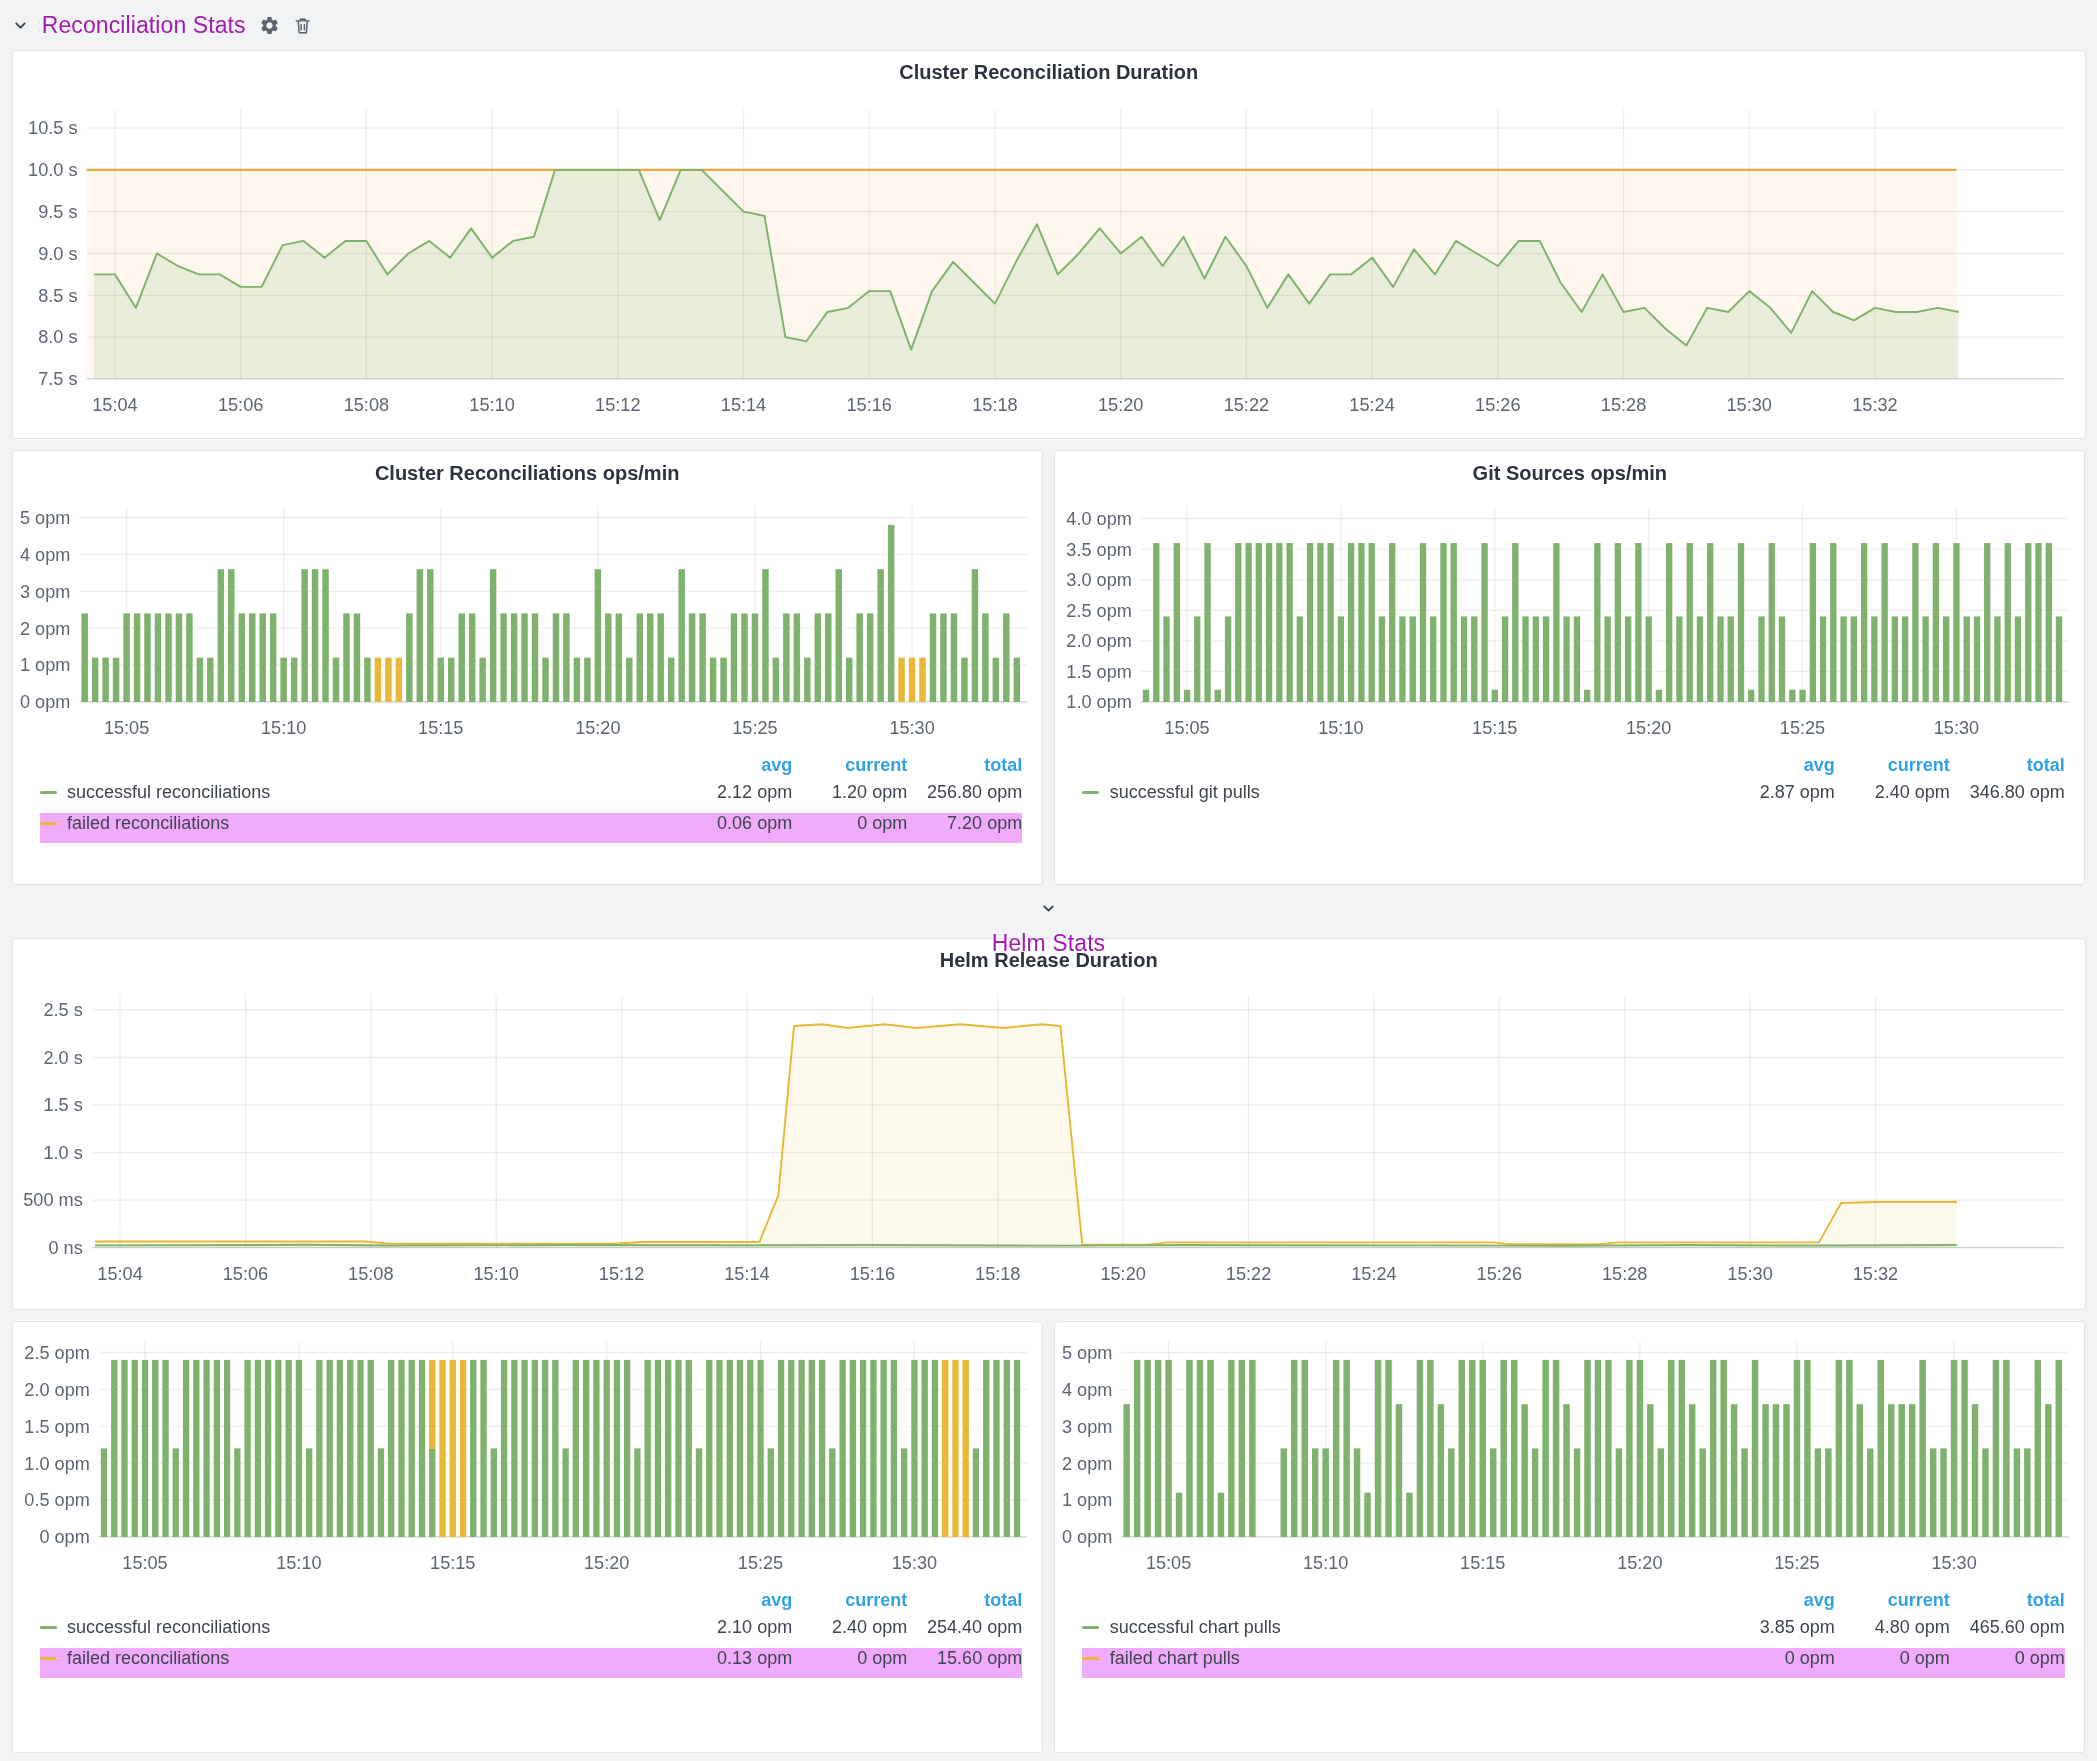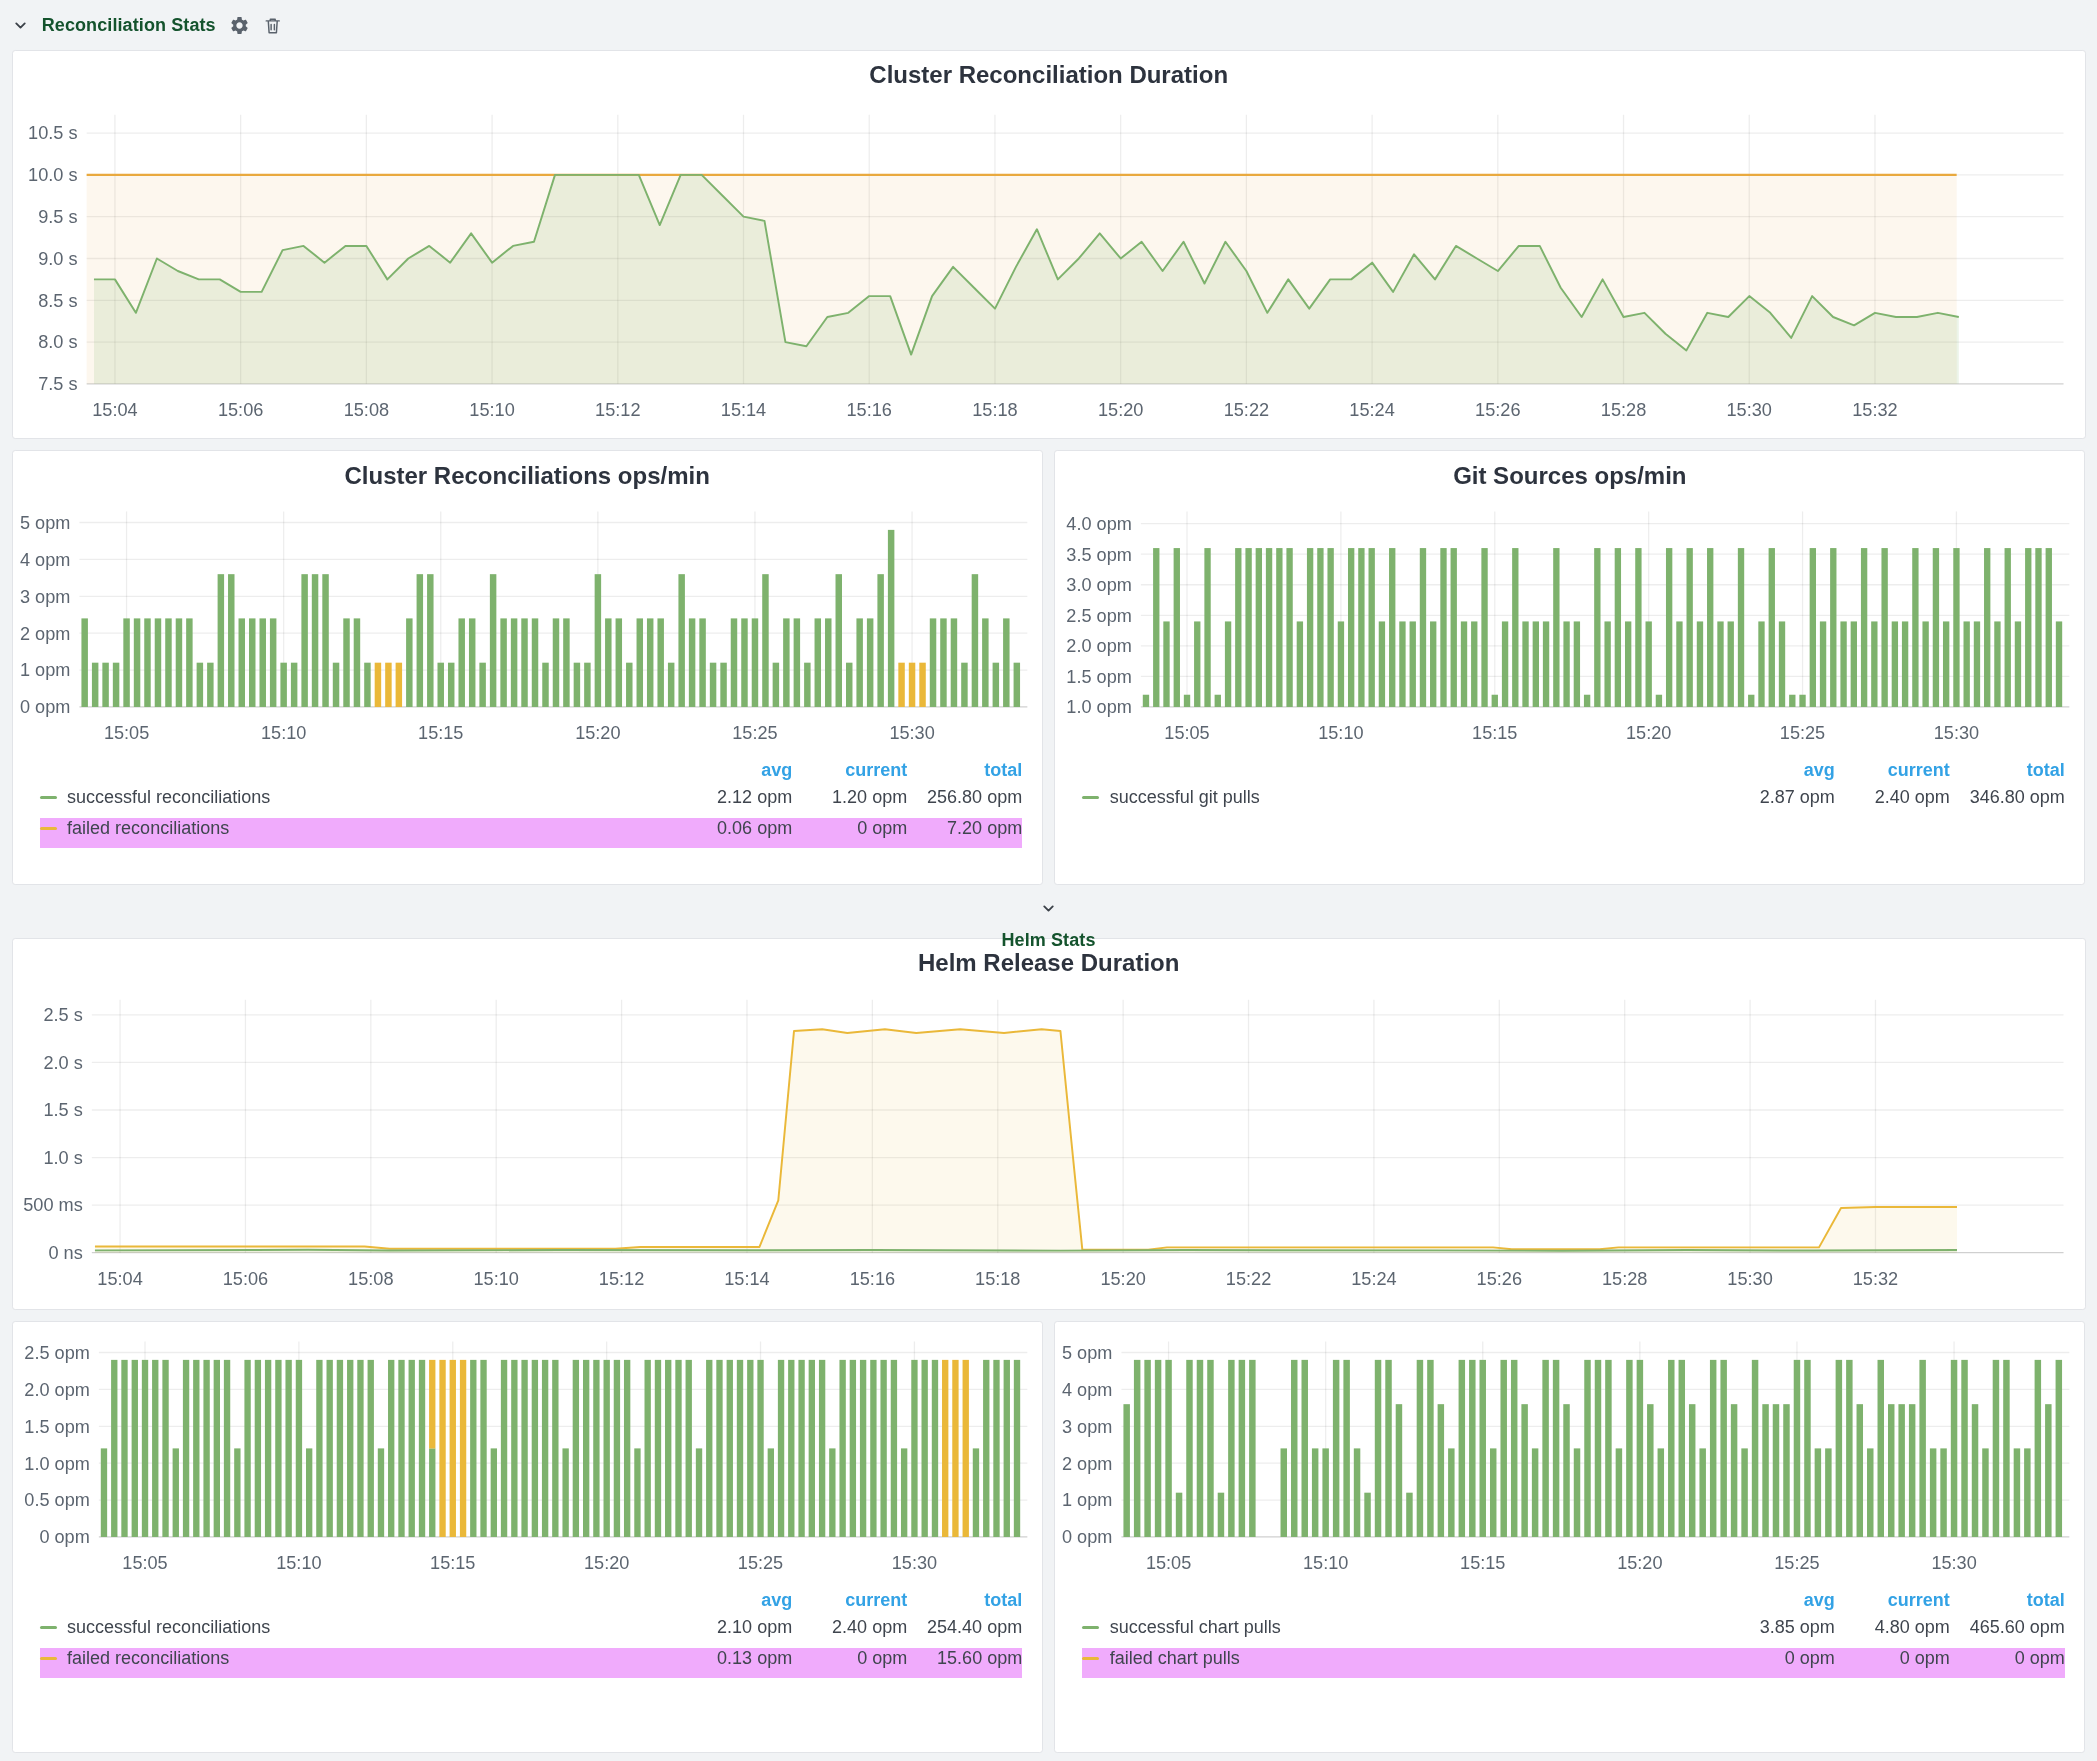--- a/index.html
+++ b/index.html
@@ -1,22 +1,22 @@
 <!DOCTYPE html>
 <html style="font-size:10.4px"><head>
 <meta charset="utf-8">
 <style>
   html,body{margin:0;padding:0;background:#f1f3f5;font-family:"Liberation Sans",sans-serif;}
   .wrap{width:2097px;box-sizing:border-box;padding:6.5px 11.7px 11.7px 11.7px;}
   .row-head{display:flex;align-items:center;height:38px;gap:13px;}
-  .row-title{font-size:18px;font-weight:700;color:#14532d;letter-spacing:0.1px;}
+  .row-title{font-size:23px;font-weight:400;color:#a21caf;letter-spacing:0.1px;}
   .hicon{color:#5a626c;display:flex;align-items:center;cursor:pointer;}
   .chev{color:#3b4148;display:flex;align-items:center;}
   .panel{background:#ffffff;border:1.3px solid #e2e4e8;border-radius:3.2px;box-sizing:border-box;overflow:hidden;}
-  .panel-title{text-align:center;font-size:24px;font-weight:600;color:#2d333e;padding:10.4px 0 2.6px 0;cursor:pointer;}
+  .panel-title{text-align:center;font-size:20px;font-weight:600;color:#2d333e;padding:10.4px 0 2.6px 0;cursor:pointer;}
   .panel-full{width:2074px;}
   .p1{height:389px;margin-top:5.2px;}
   .p4{height:372px;}
   .grid2{display:flex;gap:11.7px;margin-top:11.7px;}
   .half{width:1031px;}
   .row2{height:435px;}
   .row3{height:432px;}
   .sect2{margin-top:14.3px;flex-direction:column;}
   svg.chart{display:block;margin:0 auto;}
   svg text{font-family:"Liberation Sans",sans-serif;font-size:28px;fill:#5c6570;}

